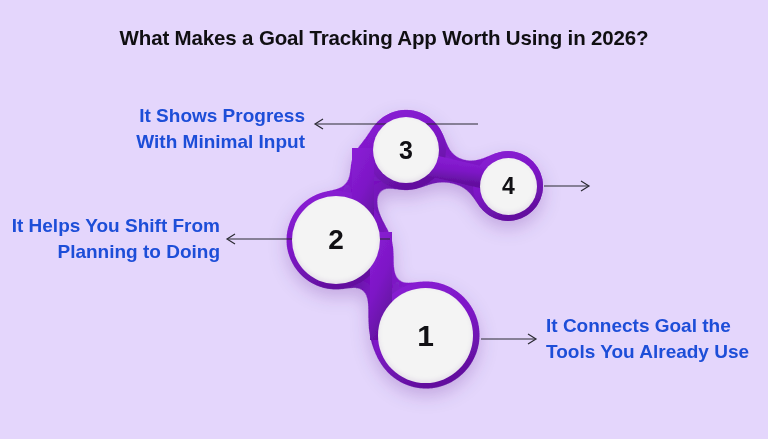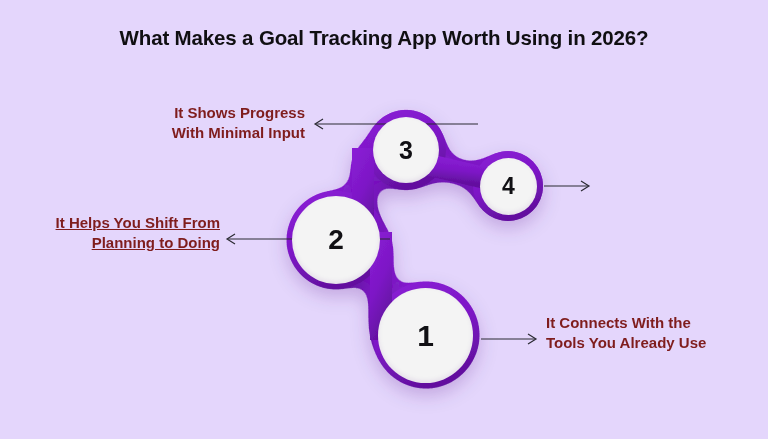--- a/index.html
+++ b/index.html
@@ -54,31 +54,31 @@
     line-height: 1;
     display: block;
   }
   #node-1 { left: 378px; top: 288px; width: 95px; height: 95px; font-size: 30px; }
   #node-2 { left: 292px; top: 196px; width: 88px; height: 88px; font-size: 28px; }
   #node-3 { left: 373px; top: 117px; width: 66px; height: 66px; font-size: 25px; }
   #node-4 { left: 480px; top: 158px; width: 57px; height: 57px; font-size: 23px; }
 
   .caption {
     position: absolute;
-    font-size: 15px;
+    font-size: 19px;
     font-weight: bold;
-    color: #7f1d1d;
+    color: #1d4ed8;
     line-height: 1.35;
     white-space: pre-line;
   }
   .caption.right-align { text-align: right; }
   .caption.left-align  { text-align: left; }
 
   #caption-3 { left: 60px;  top: 103px; width: 245px; text-align: right; }
-  #caption-2 { left: 10px;  top: 213px; width: 210px; text-align: right; text-decoration: underline; }
+  #caption-2 { left: 10px;  top: 213px; width: 210px; text-align: right; }
   #caption-4 { left: 600px; top: 163px; width: 168px; text-align: left; }
   #caption-1 { left: 546px; top: 313px; width: 222px; text-align: left; }
 </style>
 </head>
 <body>
 
 <div id="stage">
 
   <div id="page-title">What Makes a Goal Tracking App Worth Using in 2026?</div>
 
@@ -136,16 +136,16 @@
     <span class="node-label">3</span>
   </div>
   <div class="node" id="node-4">
     <span class="node-label">4</span>
   </div>
 
   <div class="caption right-align" id="caption-3">It Shows Progress
 With Minimal Input</div>
   <div class="caption right-align" id="caption-2">It Helps You Shift From
 Planning to Doing</div>
-  <div class="caption left-align" id="caption-1">It Connects With the
+  <div class="caption left-align" id="caption-1">It Connects Goal the
 Tools You Already Use</div>
 
 </div>
 
 </body></html>

